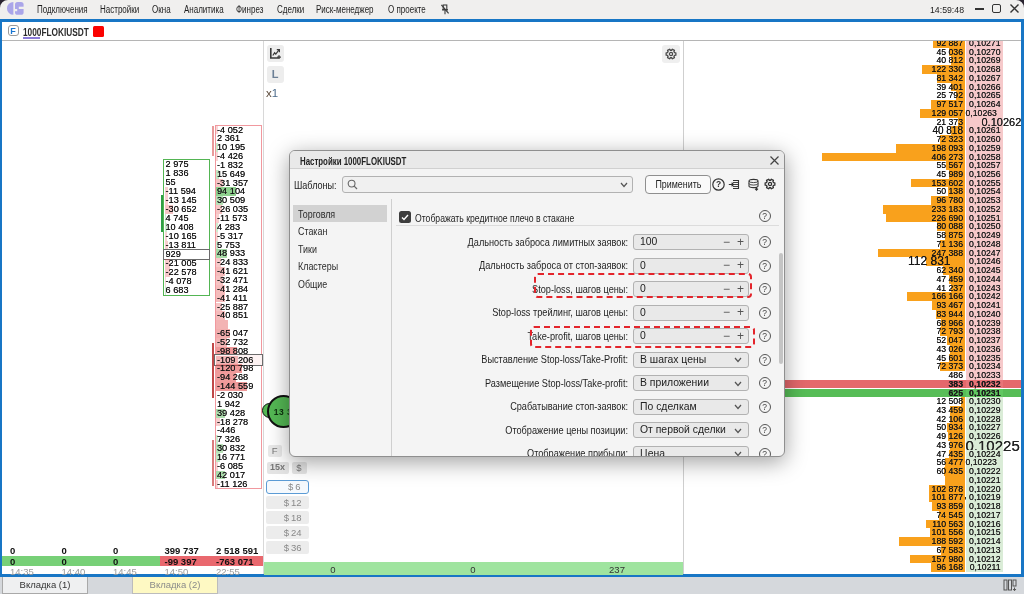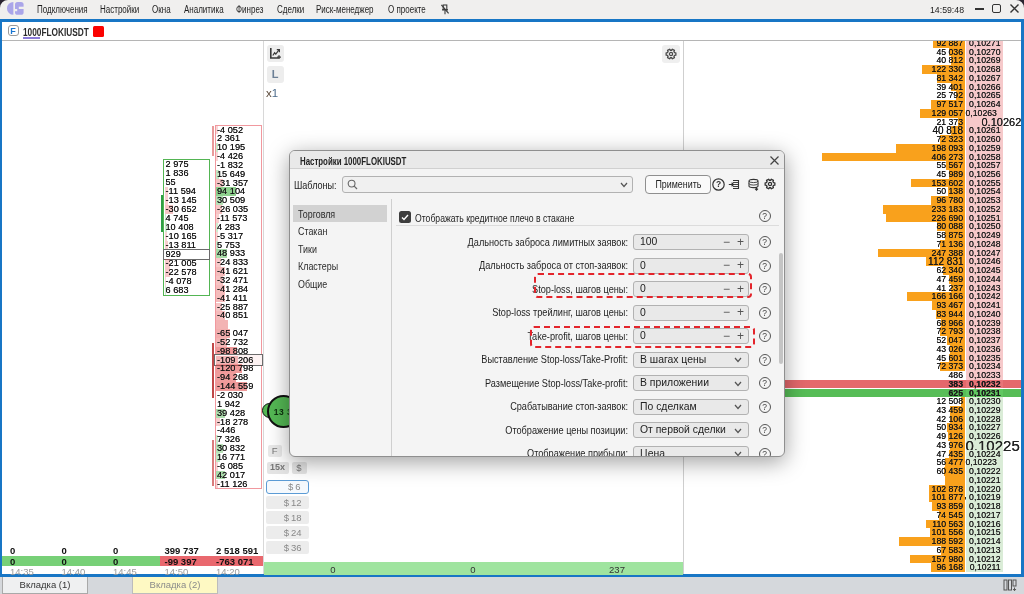--- a/index.html
+++ b/index.html
@@ -174,21 +174,21 @@
 <div class="abs" style="left:216px;top:545px;font-size:9.5px;font-weight:bold;color:#111;">2&nbsp;518&nbsp;591</div>
 <div class="abs" style="left:10px;top:555.8px;font-size:9.5px;font-weight:bold;color:#111;">0</div>
 <div class="abs" style="left:61.5px;top:555.8px;font-size:9.5px;font-weight:bold;color:#111;">0</div>
 <div class="abs" style="left:113px;top:555.8px;font-size:9.5px;font-weight:bold;color:#111;">0</div>
 <div class="abs" style="left:164.5px;top:555.8px;font-size:9.5px;font-weight:bold;color:#111;">-99&nbsp;397</div>
 <div class="abs" style="left:216px;top:555.8px;font-size:9.5px;font-weight:bold;color:#111;">-763&nbsp;071</div>
 <div class="abs" style="left:10px;top:565.8px;font-size:9.5px;color:#9a9a9a;">14:35</div>
 <div class="abs" style="left:61.5px;top:565.8px;font-size:9.5px;color:#9a9a9a;">14:40</div>
 <div class="abs" style="left:113px;top:565.8px;font-size:9.5px;color:#9a9a9a;">14:45</div>
 <div class="abs" style="left:164.5px;top:565.8px;font-size:9.5px;color:#9a9a9a;">14:50</div>
-<div class="abs" style="left:216px;top:565.8px;font-size:9.5px;color:#9a9a9a;">14:20</div>
+<div class="abs" style="left:216px;top:565.8px;font-size:9.5px;color:#9a9a9a;">22:55</div>
 <div class="abs" style="left:263.5px;top:40.5px;width:419.5px;height:533.5px;background:#fff;"></div>
 <div class="abs" style="left:683px;top:40.5px;width:1px;height:533.5px;background:#cfcfcf;"></div>
 <div class="abs" style="left:266.5px;top:45px;width:17px;height:17px;background:#ededed;border-radius:3px;"></div>
 <svg class="abs" style="left:268.5px;top:47px;" width="13" height="13" viewBox="0 0 13 13">
     <path d="M1.8 1 L1.8 11 L9.5 11" stroke="#3a3a3a" stroke-width="1.6" fill="none"></path>
     <path d="M3.8 8.5 L5.6 5.8 L6.8 7 L9.8 3.2" stroke="#3a3a3a" stroke-width="1.2" fill="none"></path>
     <path d="M7.8 2.6 L10.4 2.6 L10.4 5.2" stroke="#3a3a3a" stroke-width="1.2" fill="none"></path>
     <path d="M10 8.2 L10 12 M8.1 10.1 L11.9 10.1" stroke="#3a3a3a" stroke-width="1.3"></path>
   </svg>
 <div class="abs" style="left:266.5px;top:66px;width:17px;height:17px;background:#ededed;border-radius:3px;color:#6b7f95;font-size:11px;font-weight:bold;text-align:center;line-height:16px;">L</div>
@@ -308,21 +308,21 @@
 <div class="abs" style="left:281.5px;top:199.42px;width:37.5px;height:8.74px;background:#f6c9ca;"></div>
 <div class="abs" style="right:55.299999999999955px;top:199.42px;width:25.0px;height:8.74px;background:#f9a11c;"></div>
 <div class="abs" style="right:57.5px;top:199.42px;height:8.74px;line-height:9.34px;font-size:8.7px;font-weight:normal;color:#161616;text-shadow:0 0 0.35px #222;">71&nbsp;136</div>
 <div class="abs" style="left:281.5px;top:199.42px;width:35.0px;height:8.74px;line-height:9.34px;font-size:8.7px;font-weight:normal;color:#222;text-align:right;text-shadow:0 0 0.35px #222;">0,10248</div>
 <div class="abs" style="left:281.5px;top:208.16px;width:37.5px;height:8.74px;background:#f6c9ca;"></div>
 <div class="abs" style="right:55.299999999999955px;top:208.16px;width:87.0px;height:8.74px;background:#f9a11c;"></div>
 <div class="abs" style="right:57.5px;top:208.16px;height:8.74px;line-height:9.34px;font-size:8.7px;font-weight:normal;color:#161616;text-shadow:0 0 0.35px #222;">247&nbsp;388</div>
 <div class="abs" style="left:281.5px;top:208.16px;width:35.0px;height:8.74px;line-height:9.34px;font-size:8.7px;font-weight:normal;color:#222;text-align:right;text-shadow:0 0 0.35px #222;">0,10247</div>
 <div class="abs" style="left:281.5px;top:216.90px;width:37.5px;height:8.74px;background:#f6c9ca;"></div>
 <div class="abs" style="right:55.299999999999955px;top:216.90px;width:39.7px;height:8.74px;background:#f9a11c;"></div>
-<div class="abs" style="right:57px;top:216.90px;height:8.74px;line-height:9.34px;font-size:10px;font-weight:normal;color:#161616;text-shadow:0 0 0.35px #222;">112&nbsp;831</div>
+<div class="abs" style="right:70px;top:216.90px;height:8.74px;line-height:9.34px;font-size:12px;font-weight:normal;color:#161616;text-shadow:0 0 0.35px #222;">112&nbsp;831</div>
 <div class="abs" style="left:281.5px;top:216.90px;width:35.0px;height:8.74px;line-height:9.34px;font-size:8.7px;font-weight:normal;color:#222;text-align:right;text-shadow:0 0 0.35px #222;">0,10246</div>
 <div class="abs" style="left:281.5px;top:225.64px;width:37.5px;height:8.74px;background:#f6c9ca;"></div>
 <div class="abs" style="right:55.299999999999955px;top:225.64px;width:21.9px;height:8.74px;background:#f9a11c;"></div>
 <div class="abs" style="right:57.5px;top:225.64px;height:8.74px;line-height:9.34px;font-size:8.7px;font-weight:normal;color:#161616;text-shadow:0 0 0.35px #222;">62&nbsp;340</div>
 <div class="abs" style="left:281.5px;top:225.64px;width:35.0px;height:8.74px;line-height:9.34px;font-size:8.7px;font-weight:normal;color:#222;text-align:right;text-shadow:0 0 0.35px #222;">0,10245</div>
 <div class="abs" style="left:281.5px;top:234.38px;width:37.5px;height:8.74px;background:#f6c9ca;"></div>
 <div class="abs" style="right:55.299999999999955px;top:234.38px;width:16.7px;height:8.74px;background:#f9a11c;"></div>
 <div class="abs" style="right:57.5px;top:234.38px;height:8.74px;line-height:9.34px;font-size:8.7px;font-weight:normal;color:#161616;text-shadow:0 0 0.35px #222;">47&nbsp;459</div>
 <div class="abs" style="left:281.5px;top:234.38px;width:35.0px;height:8.74px;line-height:9.34px;font-size:8.7px;font-weight:normal;color:#222;text-align:right;text-shadow:0 0 0.35px #222;">0,10244</div>
 <div class="abs" style="left:281.5px;top:243.12px;width:37.5px;height:8.74px;background:#f6c9ca;"></div>

